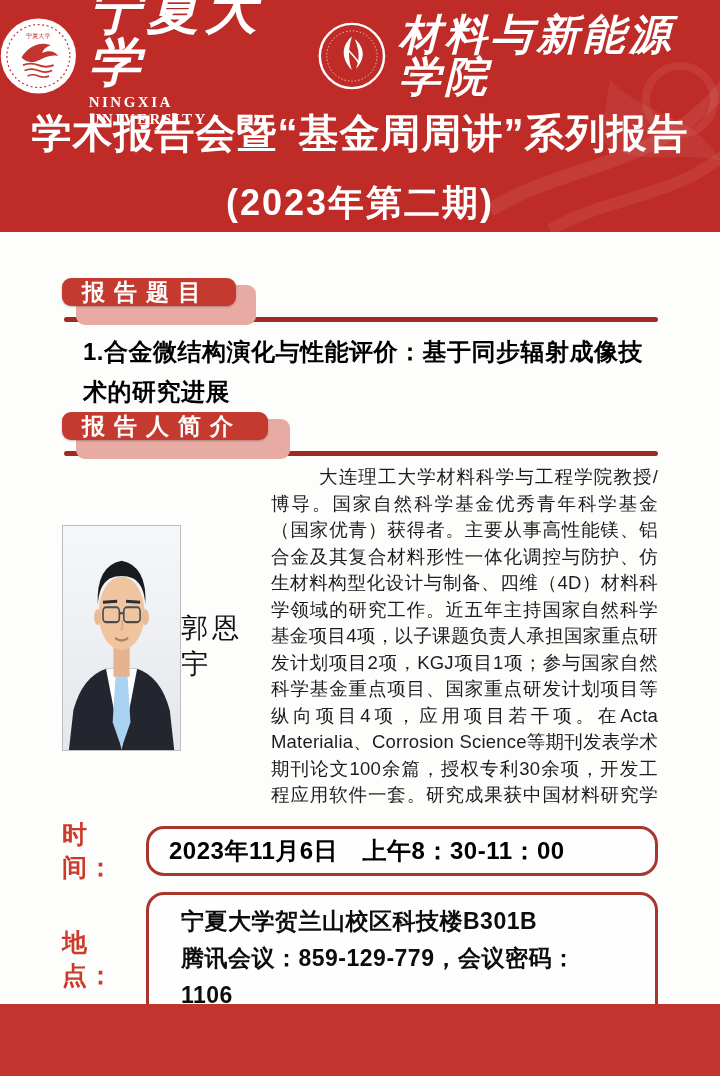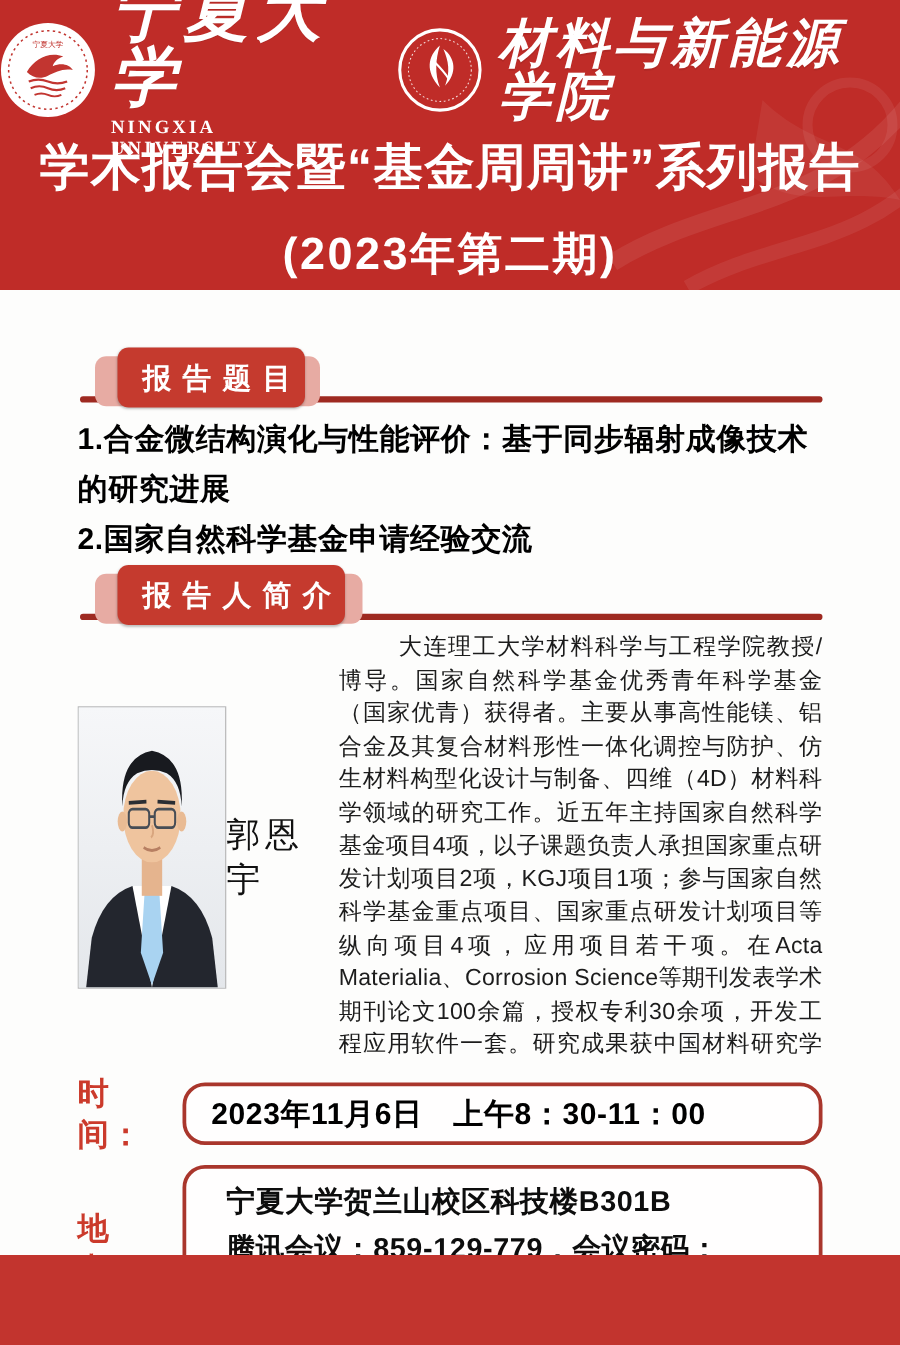--- a/index.html
+++ b/index.html
@@ -29,25 +29,25 @@
   .col-calli{font-size:42px;letter-spacing:4px;}
   .main-title{position:relative;text-align:center;font-size:40px;font-weight:700;letter-spacing:1px;margin-top:10px;}
   .sub-title{position:relative;text-align:center;font-size:36px;font-weight:700;margin-top:18px;letter-spacing:2px;}
 
   
   .main{flex:1 1 auto;background:#fdfdfc;padding:46px 62px 0 62px;overflow:hidden;}
 
   .badge-row{position:relative;height:44px;}
   .badge-underline{position:absolute;left:2px;right:0;bottom:0;height:5px;background:var(--underline-red);border-radius:3px;}
   .badge-shadow{position:absolute;left:14px;top:7px;height:40px;border-radius:9px;background:var(--badge-shadow-pink);}
-  .badge{position:absolute;left:0;top:0;height:48px;background:var(--badge-red);color:#fff;font-size:23px;font-weight:700;letter-spacing:9px;padding:7px 2px 7px 20px;border-radius:9px;box-shadow:0 1px 2px rgba(0,0,0,.25);display:flex;align-items:center;margin-left:32px;}
+  .badge{position:absolute;left:0;top:0;height:28px;background:var(--badge-red);color:#fff;font-size:23px;font-weight:700;letter-spacing:9px;padding:7px 26px 7px 20px;border-radius:9px;box-shadow:0 1px 2px rgba(0,0,0,.25);display:flex;align-items:center;}
   .shadow-topic{width:180px;}
   .shadow-speaker{width:214px;}
 
-  .topic-list{margin-top:10px;}
+  .topic-list{margin-top:10px;margin-left:21px;}
   .topic-item{font-size:24px;font-weight:700;color:#000;line-height:40px;letter-spacing:.5px;}
 
   .speaker-row{display:flex;gap:20px;margin-top:8px;height:348px;overflow:hidden;}
   .photo-col{flex:0 0 158px;display:flex;flex-direction:row;align-items:center;}
   .photo-frame{width:158px;height:226px;border:1px solid #bdbdbd;background:#eef0f3;}
   .speaker-name{margin-top:16px;font-size:27px;color:var(--text-black);letter-spacing:4px;font-weight:500;}
   .bio{flex:1;font-size:18.5px;line-height:26.5px;color:#1c1c1c;text-align:justify;text-indent:2.6em;letter-spacing:.2px;}
 
   .info-row{display:flex;align-items:center;gap:10px;}
   .info-row.time{margin-top:6px;}
@@ -111,21 +111,20 @@
 
   <div class="main">
 
     <div class="badge-row">
       <div class="badge-underline"></div>
       <div class="badge-shadow shadow-topic"></div>
       <div class="badge">报告题目</div>
     </div>
     <div class="topic-list">
       <p class="topic-item">1.合金微结构演化与性能评价：基于同步辐射成像技术的研究进展</p>
-      <p class="topic-item">2.国家自然科学基金申请经验交流</p>
     </div>
 
     <div class="badge-row">
       <div class="badge-underline"></div>
       <div class="badge-shadow shadow-speaker"></div>
       <div class="badge">报告人简介</div>
     </div>
 
     <div class="speaker-row">
       <div class="photo-col">

